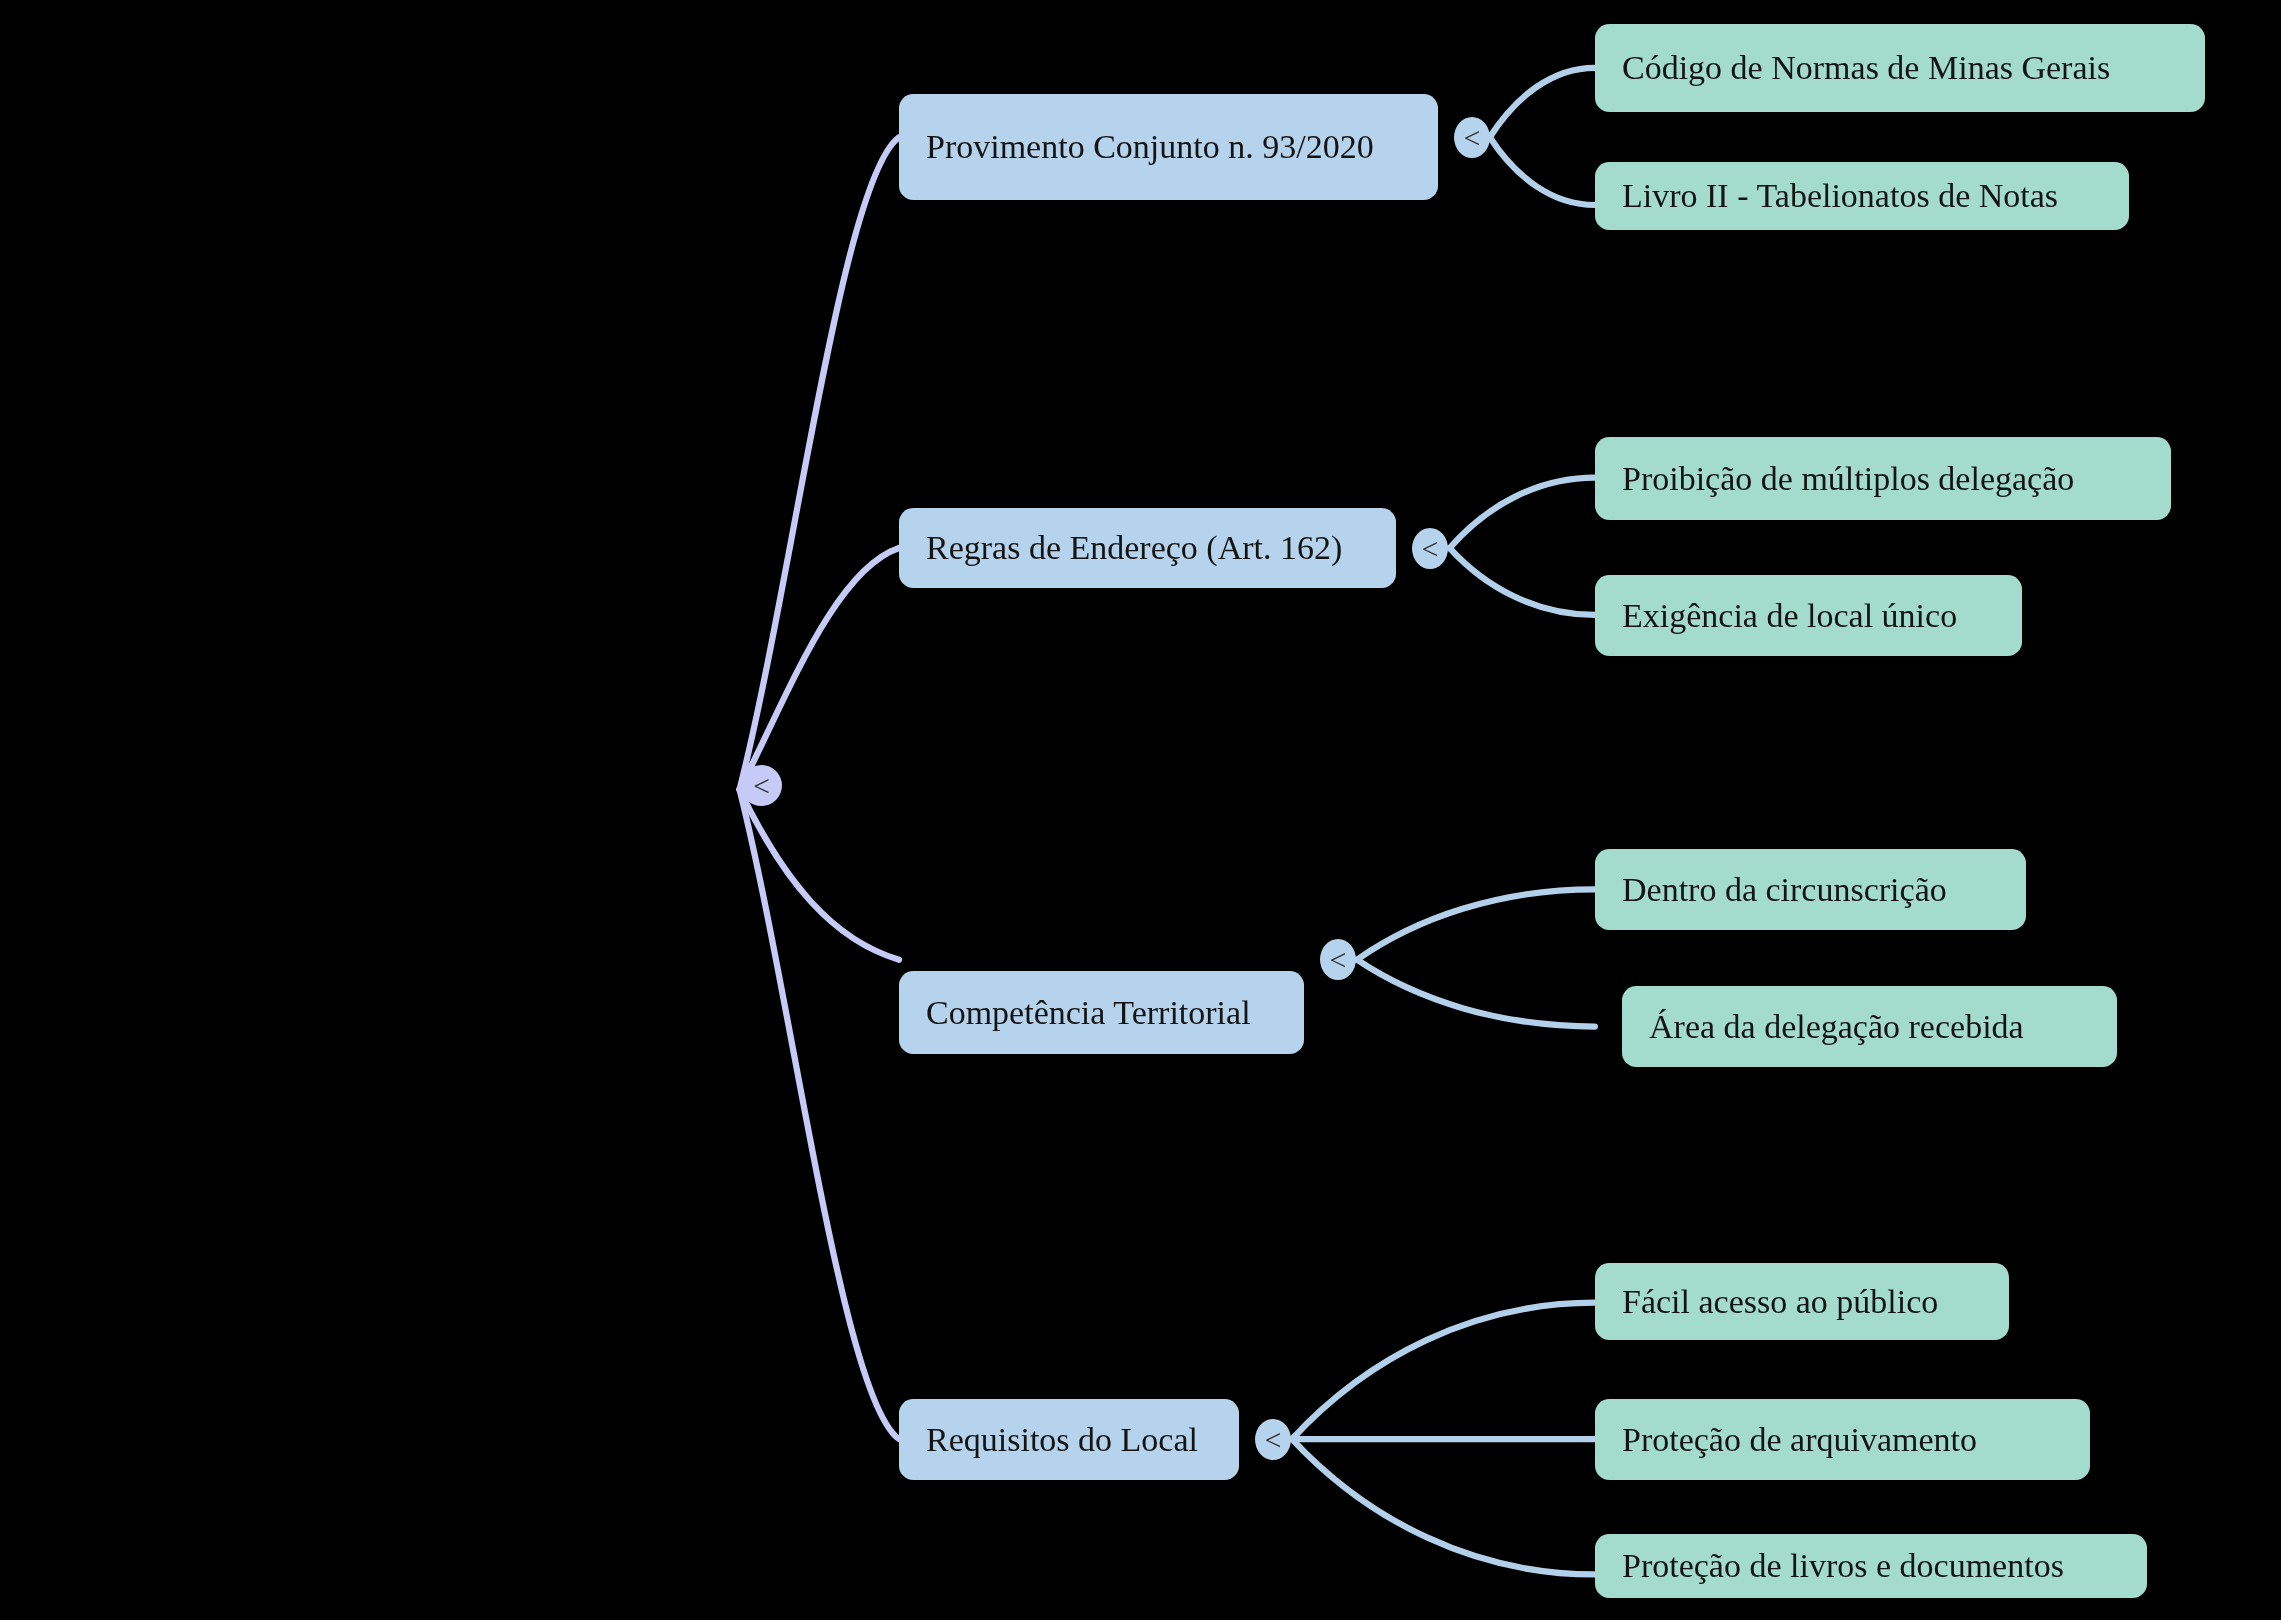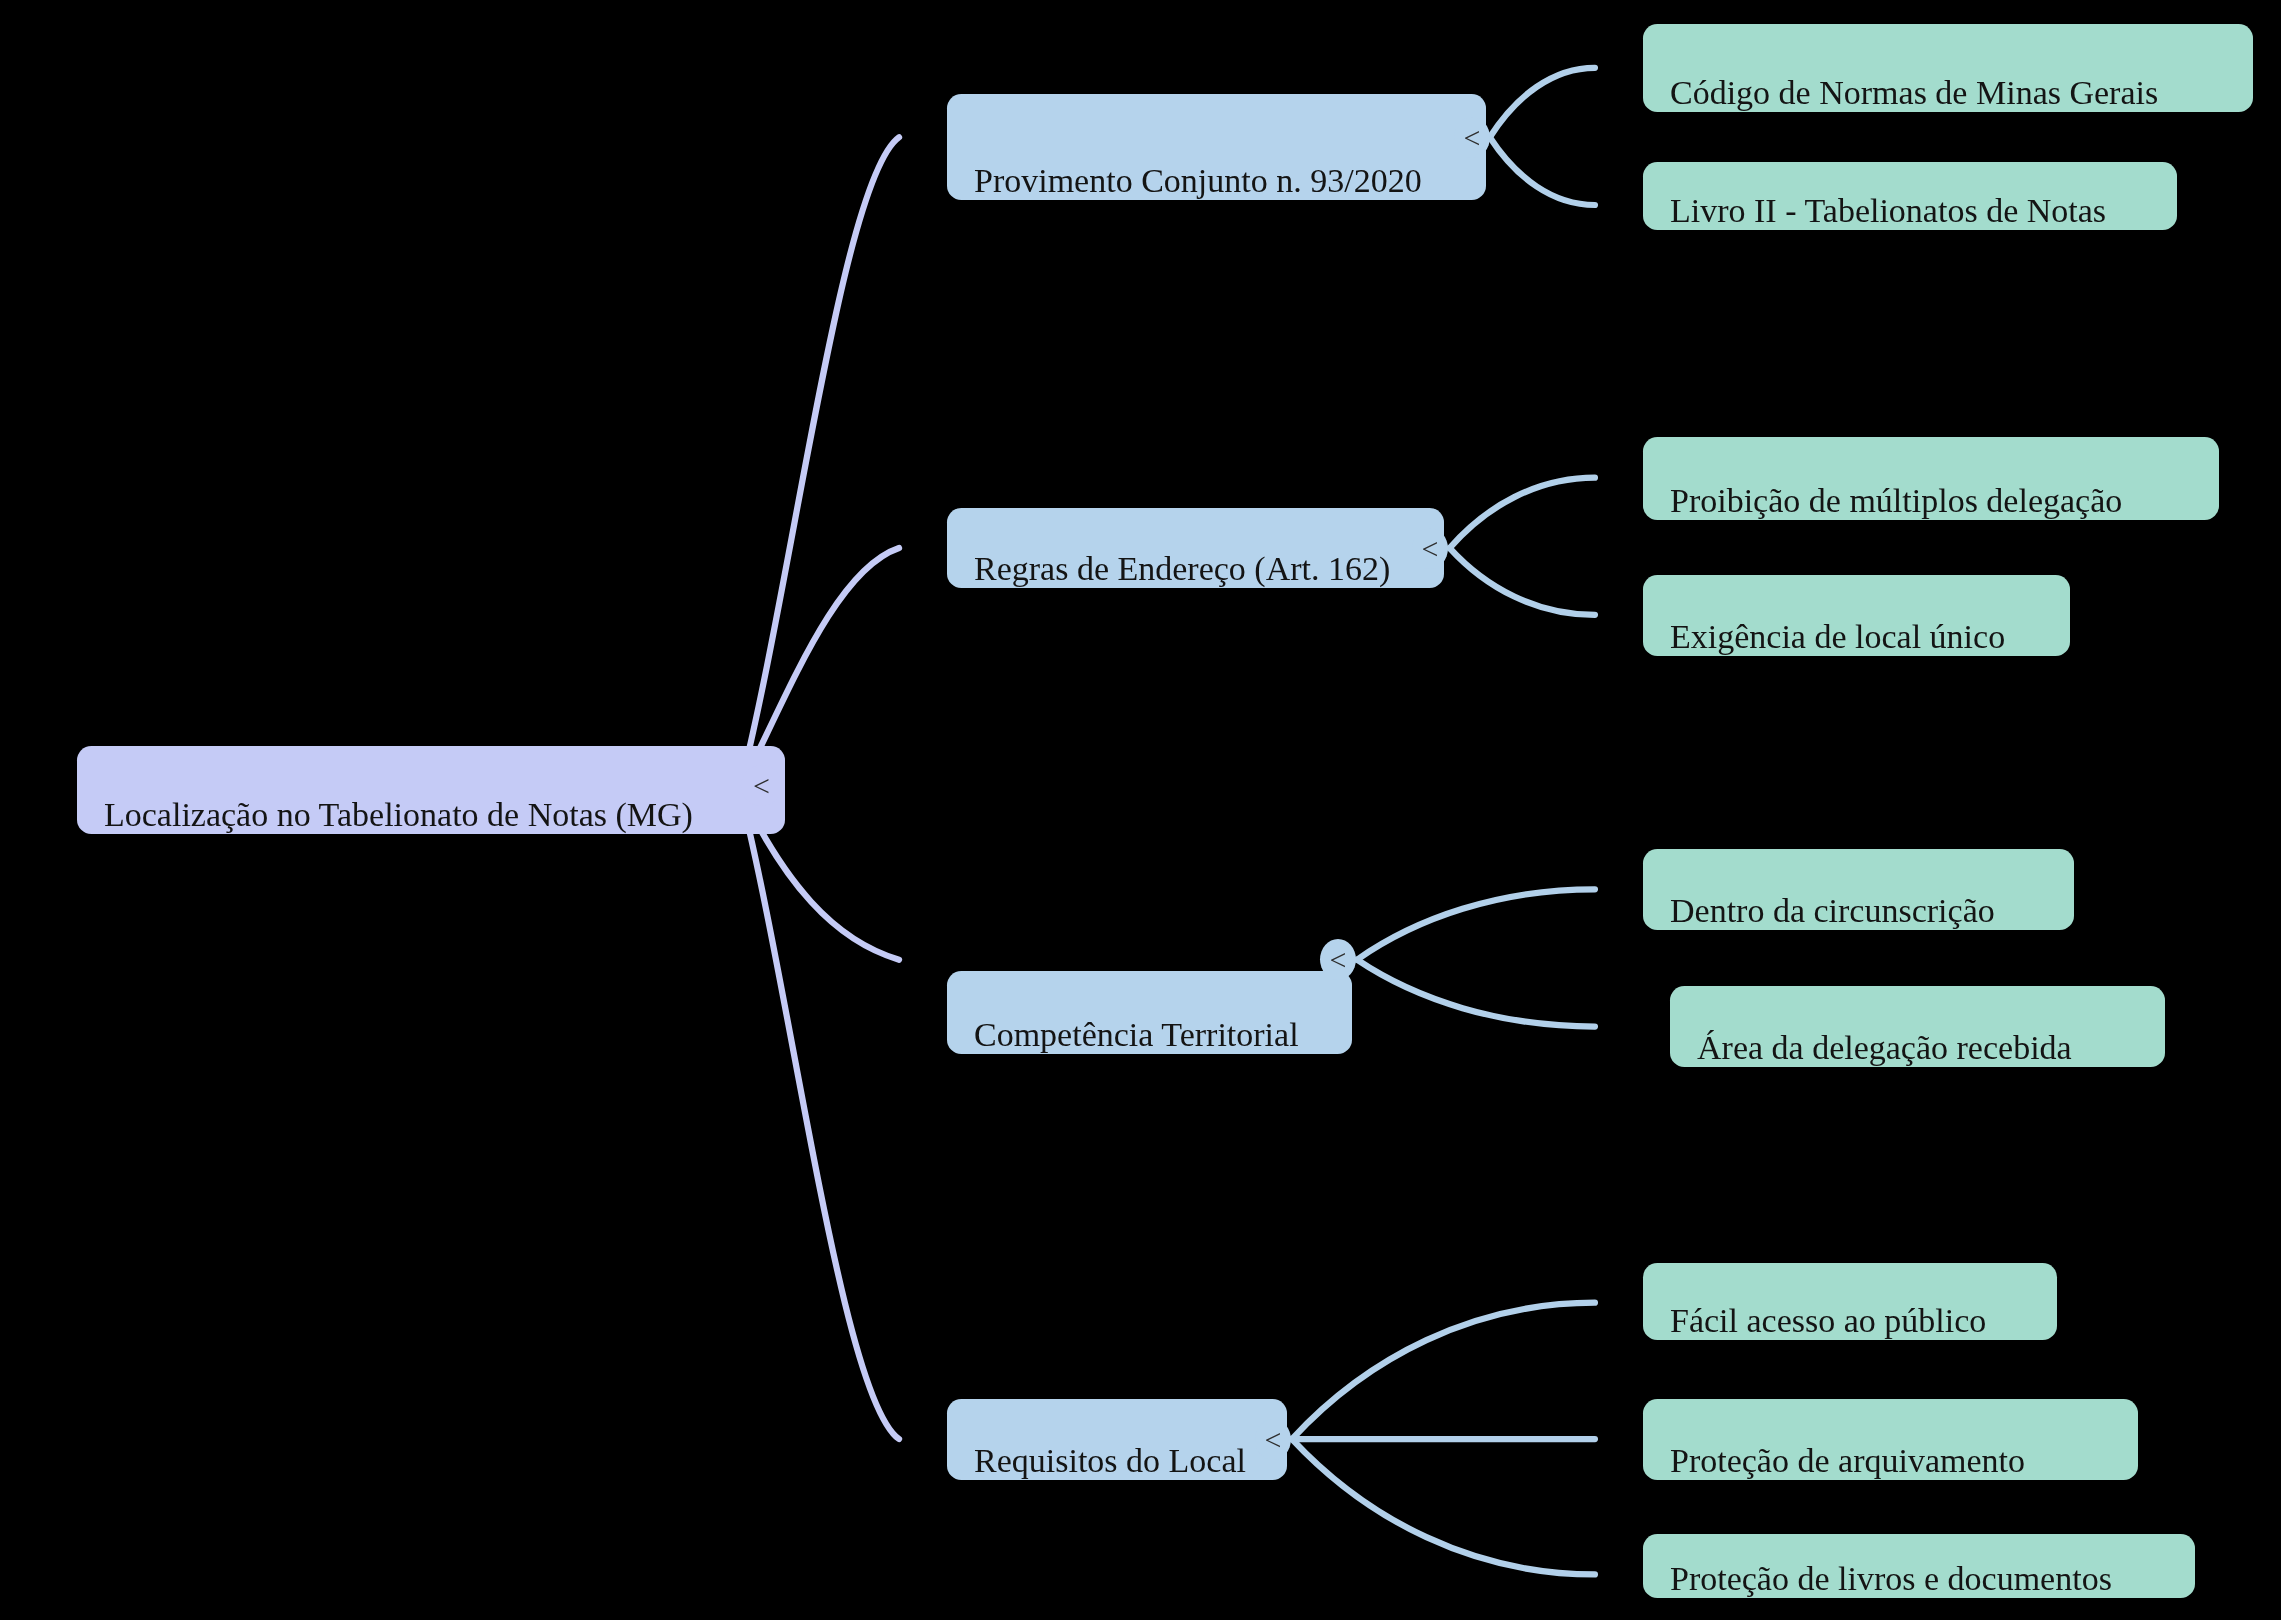--- a/index.html
+++ b/index.html
@@ -19,28 +19,27 @@
     background:var(--background);
     overflow:hidden;
     font-family:"Liberation Serif","DejaVu Serif",serif;
   }
   svg.links{position:absolute;left:0;top:0;}
   .link{fill:none;stroke-width:7px;stroke-linecap:round;}
   .link--root{stroke:var(--root-link);}
   .link--branch{stroke:var(--branch-link);}
   .node{
     position:absolute;
-    display:flex;align-items:flex-end;justify-content:flex-start;
+    display:flex;align-items:center;justify-content:flex-start;
     box-sizing:border-box;
     padding:0 27px;
     border-radius:14.3px;
     font-size:34px;
     color:var(--text);
     white-space:nowrap;
-    margin-left:48px;
   }
   .node--root{background:var(--root-fill);}
   .node--branch{background:var(--branch-fill);}
   .node--child{background:var(--child-fill);}
   .toggle{
     position:absolute;
     display:flex;align-items:center;justify-content:center;
     border-radius:50%;
     font-size:30px;
     color:var(--toggle-glyph-color);
@@ -65,23 +64,20 @@
     <path class="link link--branch" d="M 1672 154 C 1702 200, 1743 230, 1790 230"></path>
     <path class="link link--branch" d="M 1627 615 C 1668 568, 1725 536, 1790 536"></path>
     <path class="link link--branch" d="M 1627 615 C 1668 660, 1725 690, 1790 690"></path>
     <path class="link link--branch" d="M 1523 1077 C 1590 1030, 1683 998, 1790 998"></path>
     <path class="link link--branch" d="M 1523 1077 C 1590 1122, 1683 1152, 1790 1152"></path>
     <path class="link link--branch" d="M 1450 1615 C 1535 1523, 1654 1462, 1790 1462"></path>
     <path class="link link--branch" d="M 1450 1615 L 1790 1615"></path>
     <path class="link link--branch" d="M 1450 1615 C 1535 1706, 1654 1767, 1790 1767"></path>
   </svg>
 
-  <div class="node node--root" style="left:29px;top:746px;min-width:708px;height:88px;">
-    <span>Localização no Tabelionato de Notas (MG)</span>
-  </div>
 
   <div class="node node--branch" style="left:899px;top:94px;min-width:539px;height:106px;">
     <span>Provimento Conjunto n. 93/2020</span>
   </div>
   <div class="node node--branch" style="left:899px;top:508px;min-width:497px;height:80px;">
     <span>Regras de Endereço (Art. 162)</span>
   </div>
   <div class="node node--branch" style="left:899px;top:971px;min-width:405px;height:83px;">
     <span>Competência Territorial</span>
   </div>

